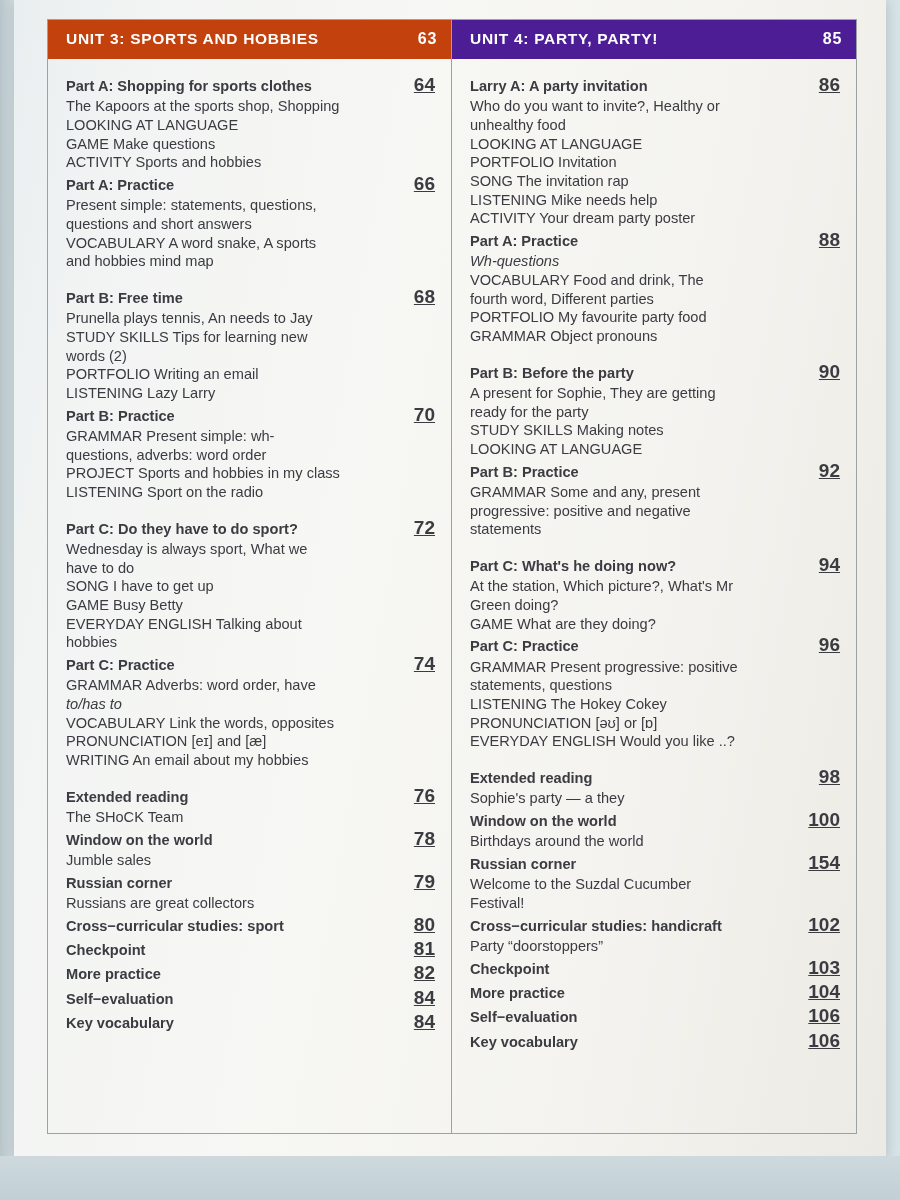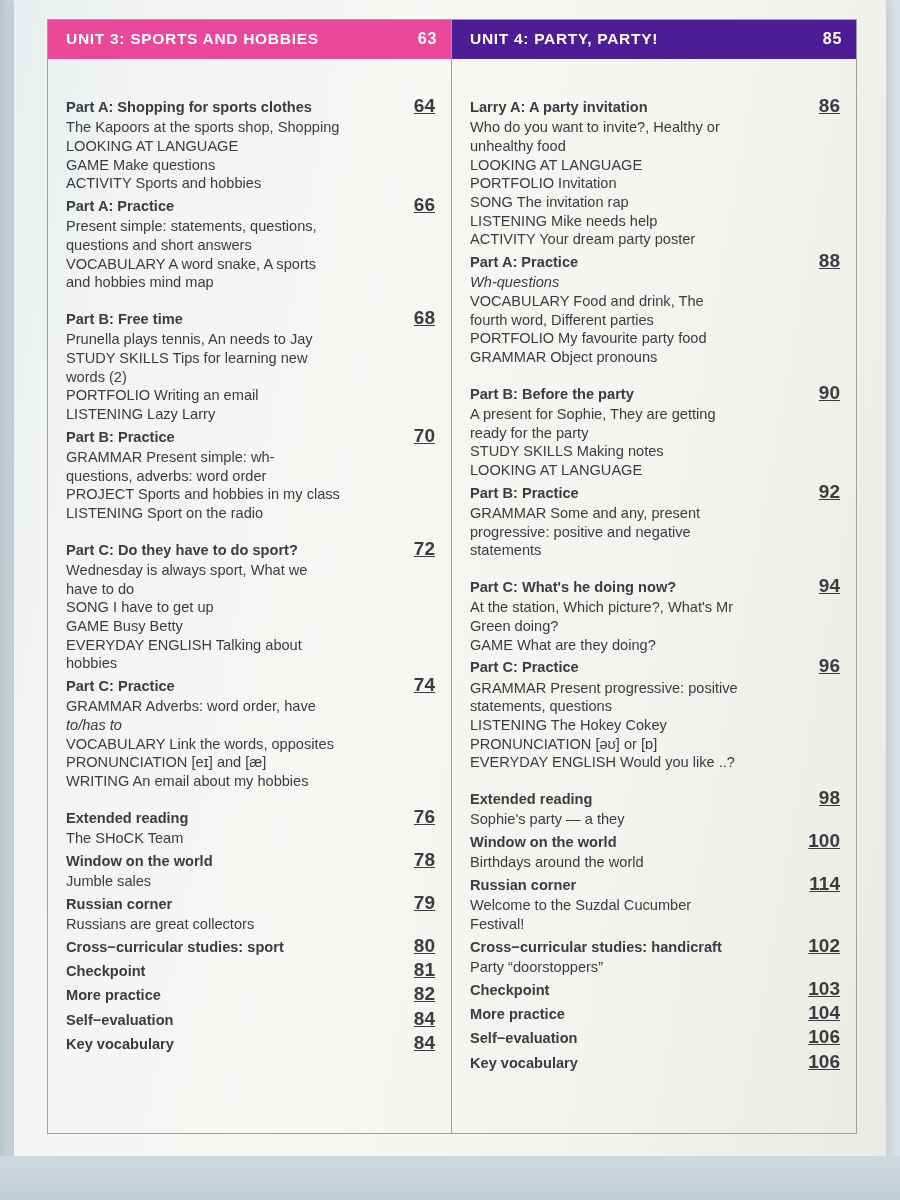--- a/index.html
+++ b/index.html
@@ -71,30 +71,29 @@
     display: flex;
     align-items: center;
     justify-content: space-between;
     padding: 10px 14px 11px 18px;
     box-sizing: border-box;
     color: #ffffff;
     font-weight: bold;
     font-size: 15.5px;
     letter-spacing: 0.7px;
   }
-  .unit-header.pink { background: #ec4899; }
+  .unit-header.pink { background: #c2410c; }
   .unit-header.blue { background: #4c1d95; }
   .unit-title { white-space: nowrap; }
   .unit-page { font-size: 16px; }
 
   .col-body {
     padding: 14px 16px 0 18px;
     box-sizing: border-box;
     color: #3b3b42;
-    margin-top: 21px;
   }
 
   .entry { margin-bottom: 0; }
   .row {
     display: flex;
     align-items: baseline;
     justify-content: space-between;
     line-height: 1.28;
   }
   .row .label { font-size: 14.6px; }
@@ -356,21 +355,21 @@
       <div class="entry">
         <div class="row">
           <span class="label bold">Window on the world</span>
           <span class="pg">100</span>
         </div>
         <div class="sub wide">Birthdays around the world</div>
       </div>
       <div class="entry">
         <div class="row">
           <span class="label bold">Russian corner</span>
-          <span class="pg">114</span>
+          <span class="pg">154</span>
         </div>
         <div class="sub wide">Welcome to the Suzdal Cucumber</div>
         <div class="sub wide">Festival!</div>
       </div>
       <div class="entry">
         <div class="row">
           <span class="label bold">Cross−curricular studies: handicraft</span>
           <span class="pg">102</span>
         </div>
         <div class="sub wide">Party “doorstoppers”</div>

